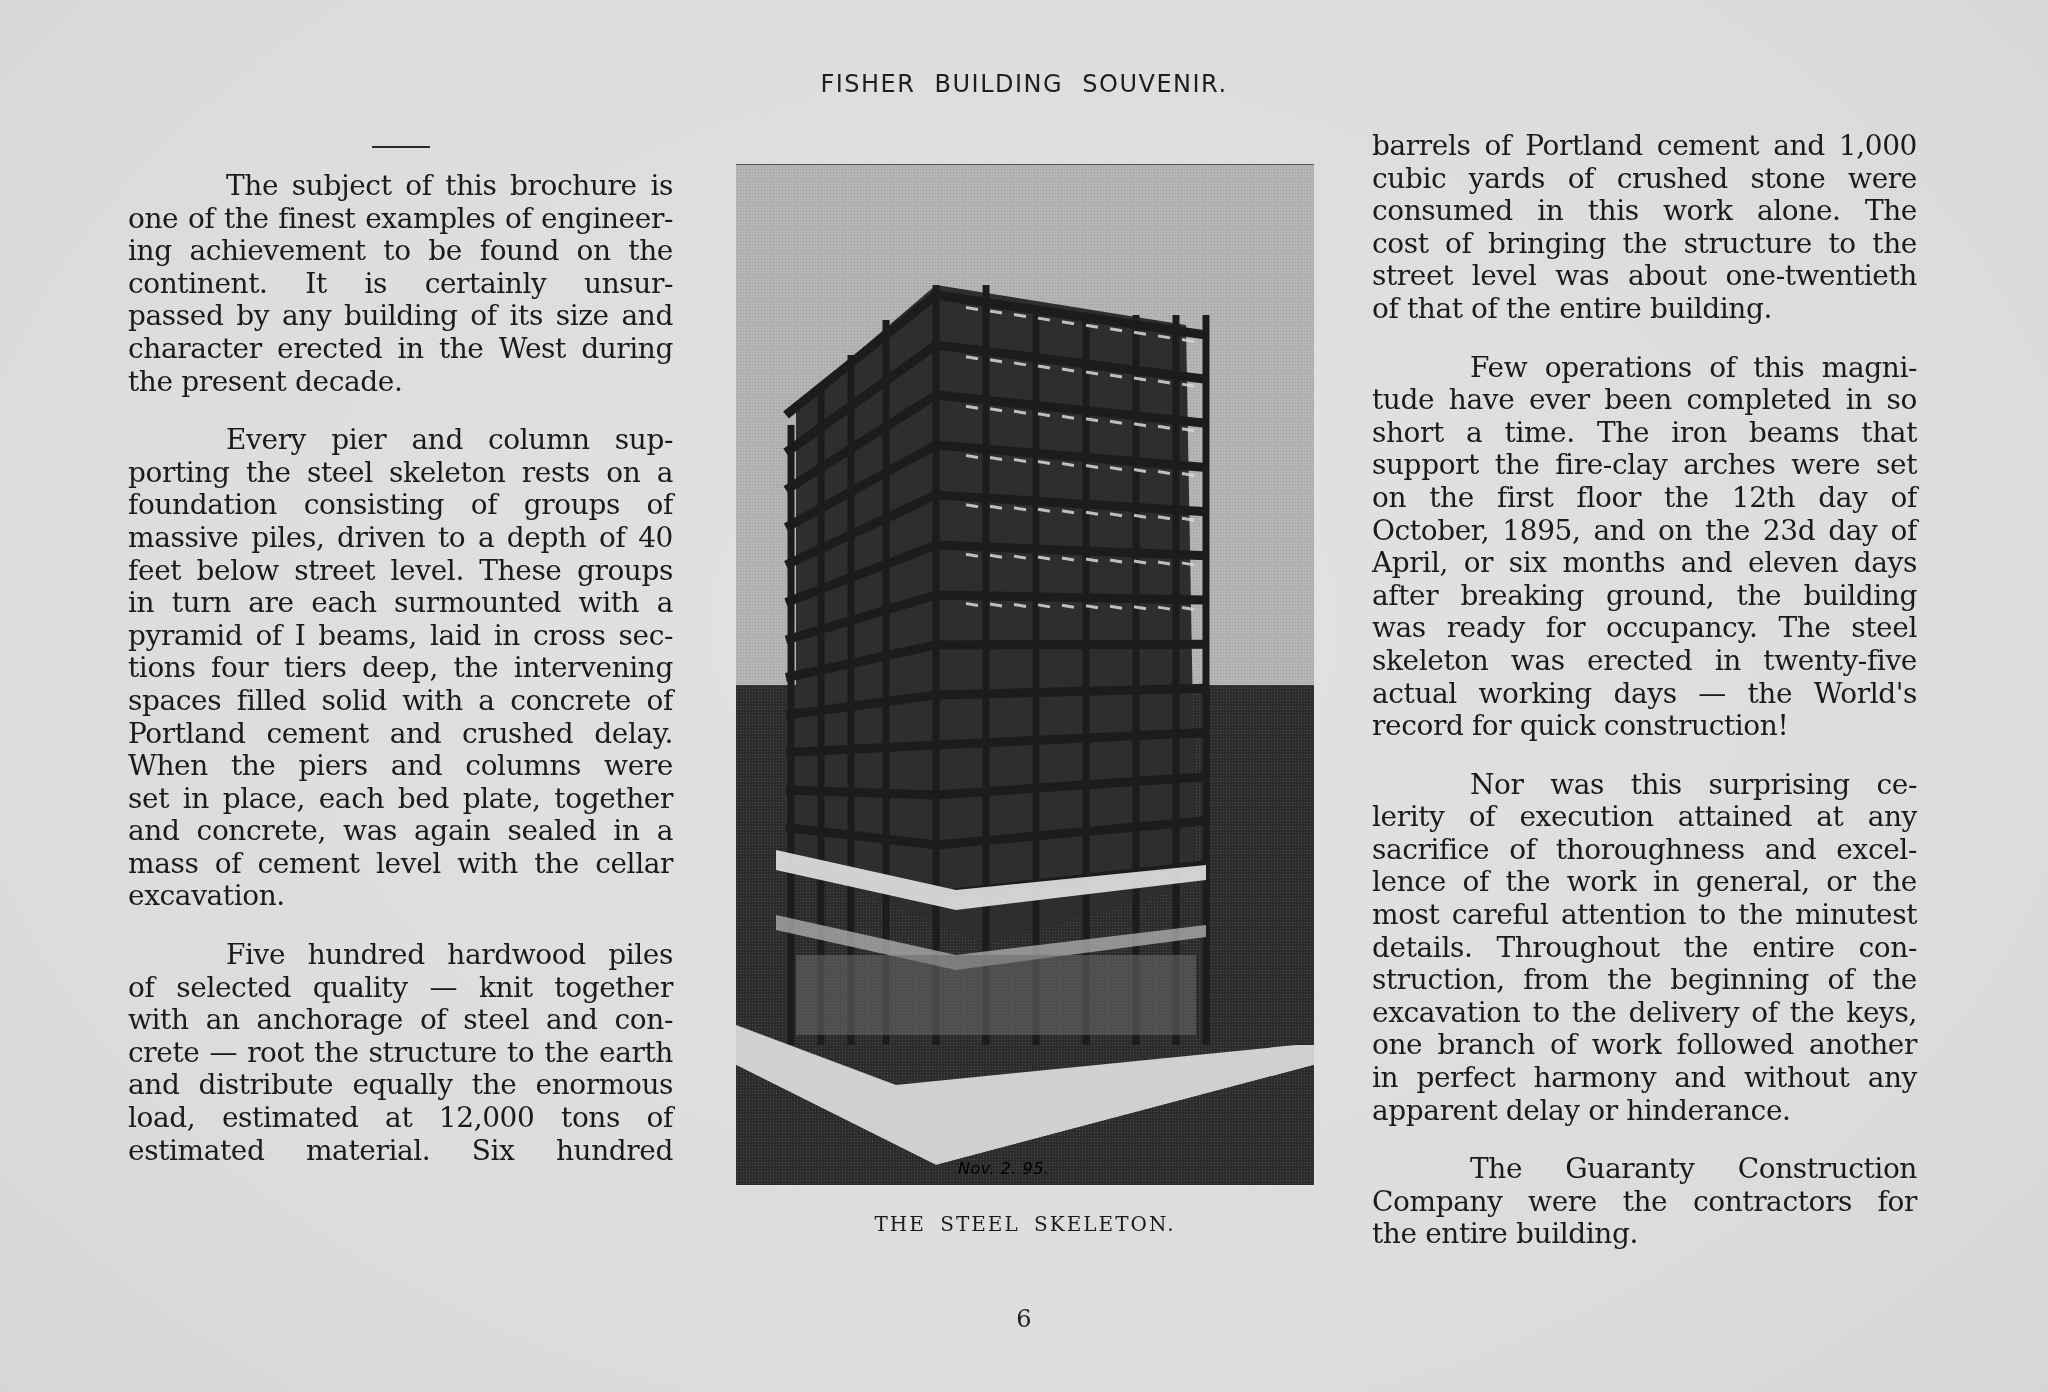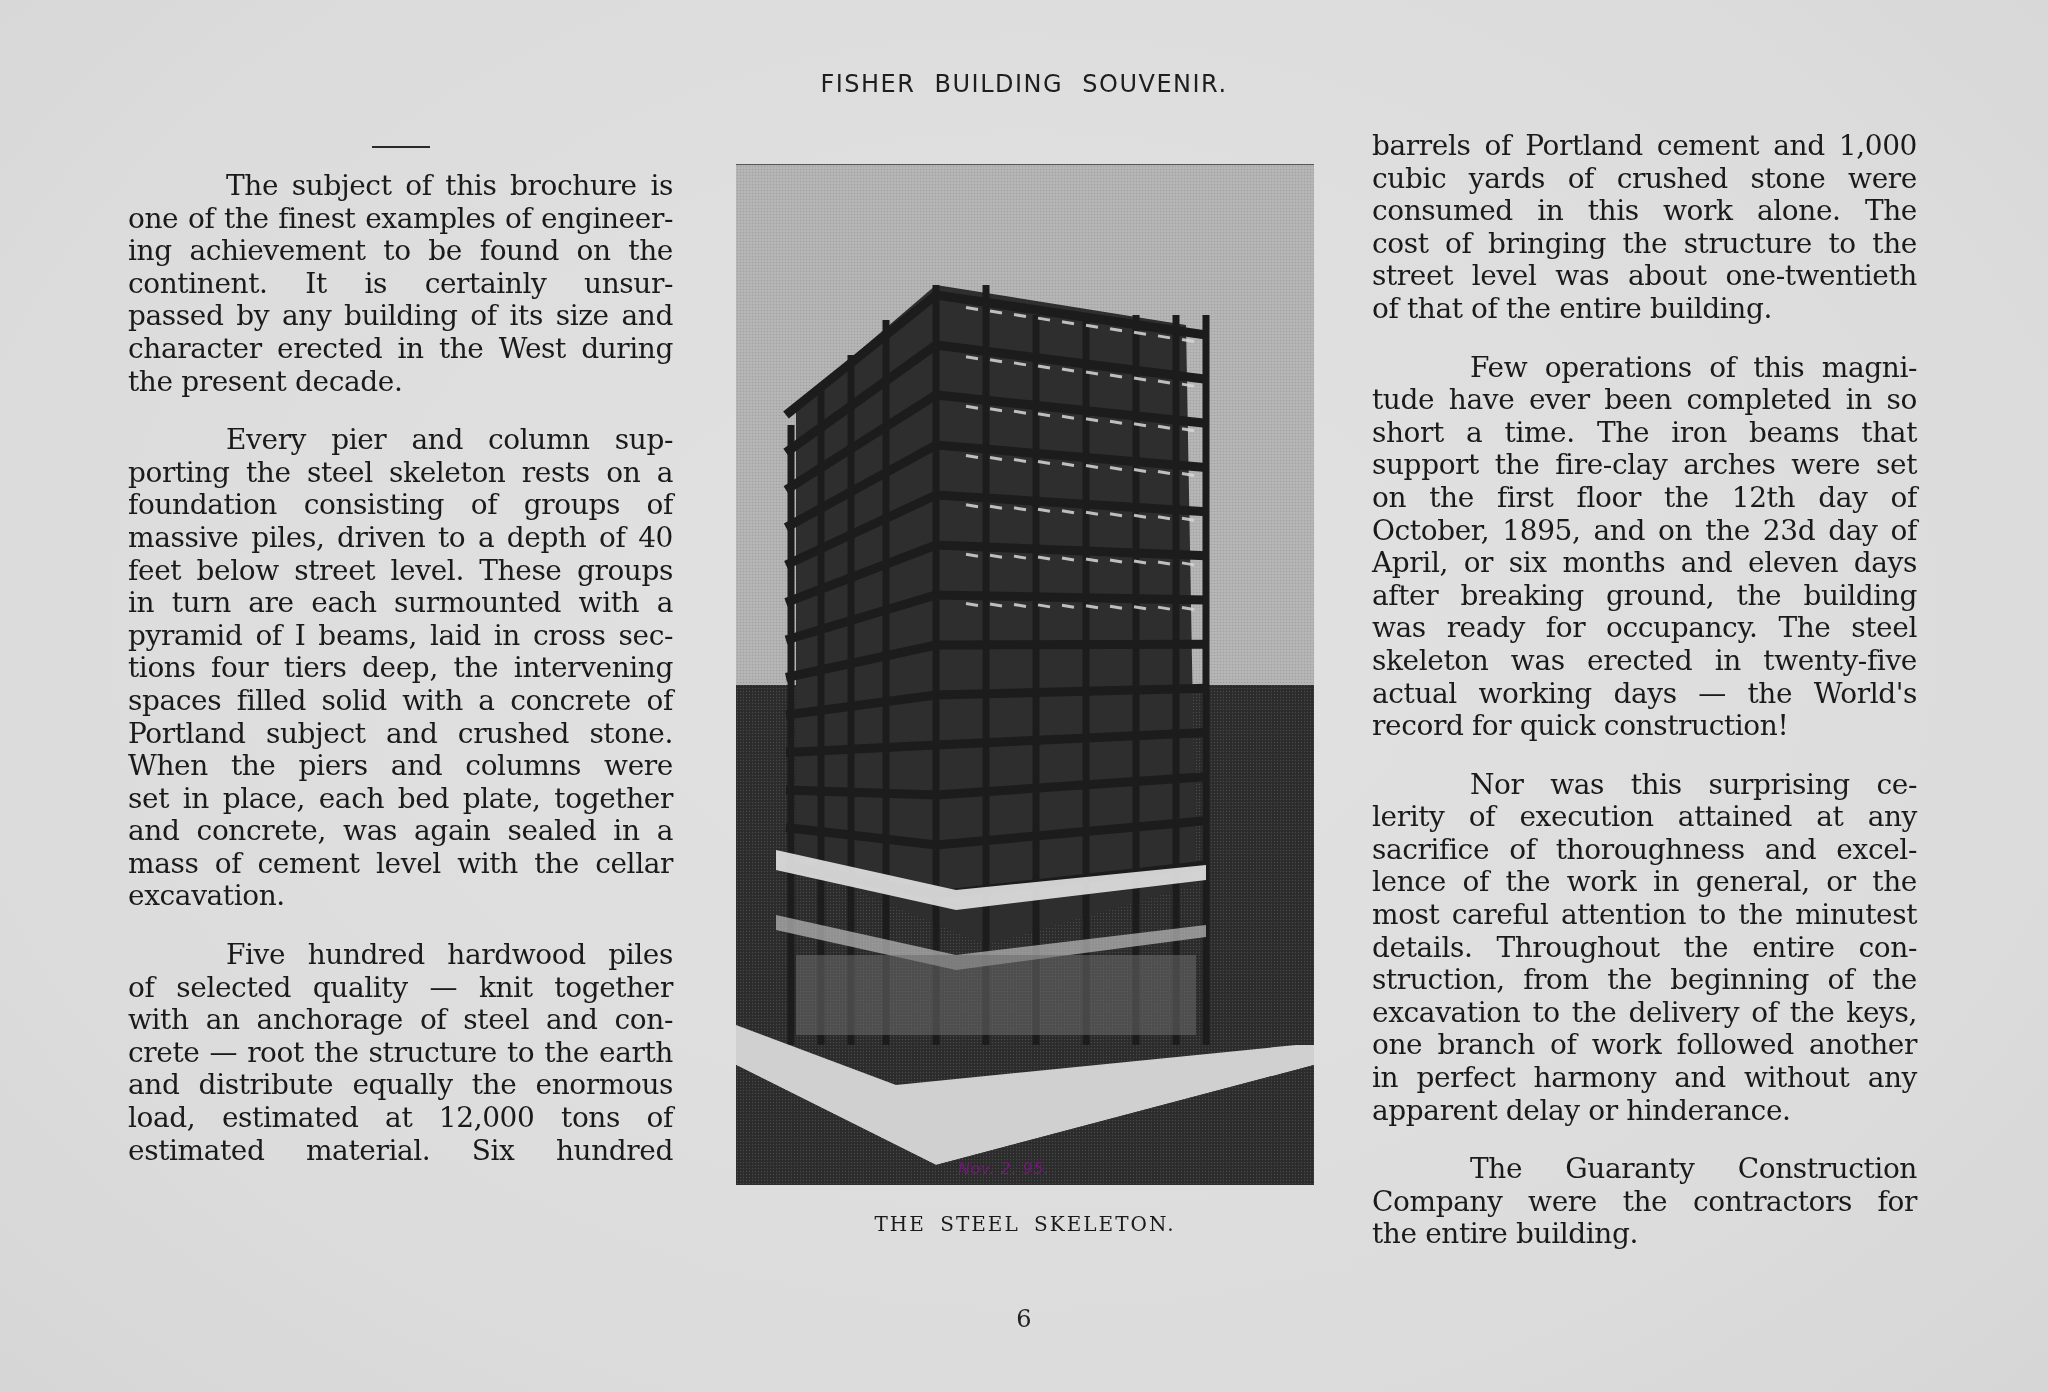--- a/index.html
+++ b/index.html
@@ -87,21 +87,21 @@
       overflow: hidden;
     }
     .photo svg { display: block; }
     .photo-stamp {
       position: absolute;
       left: 222px;
       top: 994px;
       font-family: "DejaVu Sans", "Liberation Sans", sans-serif;
       font-style: italic;
       font-size: 16px;
-      color: #701a75;
+      color: #000000;
       letter-spacing: 0.5px;
     }
     .caption {
       position: absolute;
       left: 736px;
       top: 1212px;
       width: 578px;
       text-align: center;
       font-size: 20px;
       letter-spacing: 2px;
@@ -140,21 +140,21 @@
         <div class="para">
           <span class="line indent">Every pier and column sup-</span>
           <span class="line">porting the steel skeleton rests on a</span>
           <span class="line">foundation consisting of groups of</span>
           <span class="line">massive piles, driven to a depth of 40</span>
           <span class="line">feet below street level.  These groups</span>
           <span class="line">in turn are each surmounted with a</span>
           <span class="line">pyramid of I beams, laid in cross sec-</span>
           <span class="line">tions four tiers deep, the intervening</span>
           <span class="line">spaces filled solid with a concrete of</span>
-          <span class="line">Portland subject and crushed stone.</span>
+          <span class="line">Portland cement and crushed delay.</span>
           <span class="line">When the piers and columns were</span>
           <span class="line">set in place, each bed plate, together</span>
           <span class="line">and concrete, was again sealed in a</span>
           <span class="line">mass of cement level with the cellar</span>
           <span class="line last">excavation.</span>
         </div>
         <div class="para">
           <span class="line indent">Five hundred hardwood piles</span>
           <span class="line">of selected quality — knit together</span>
           <span class="line">with an anchorage of steel and con-</span>

